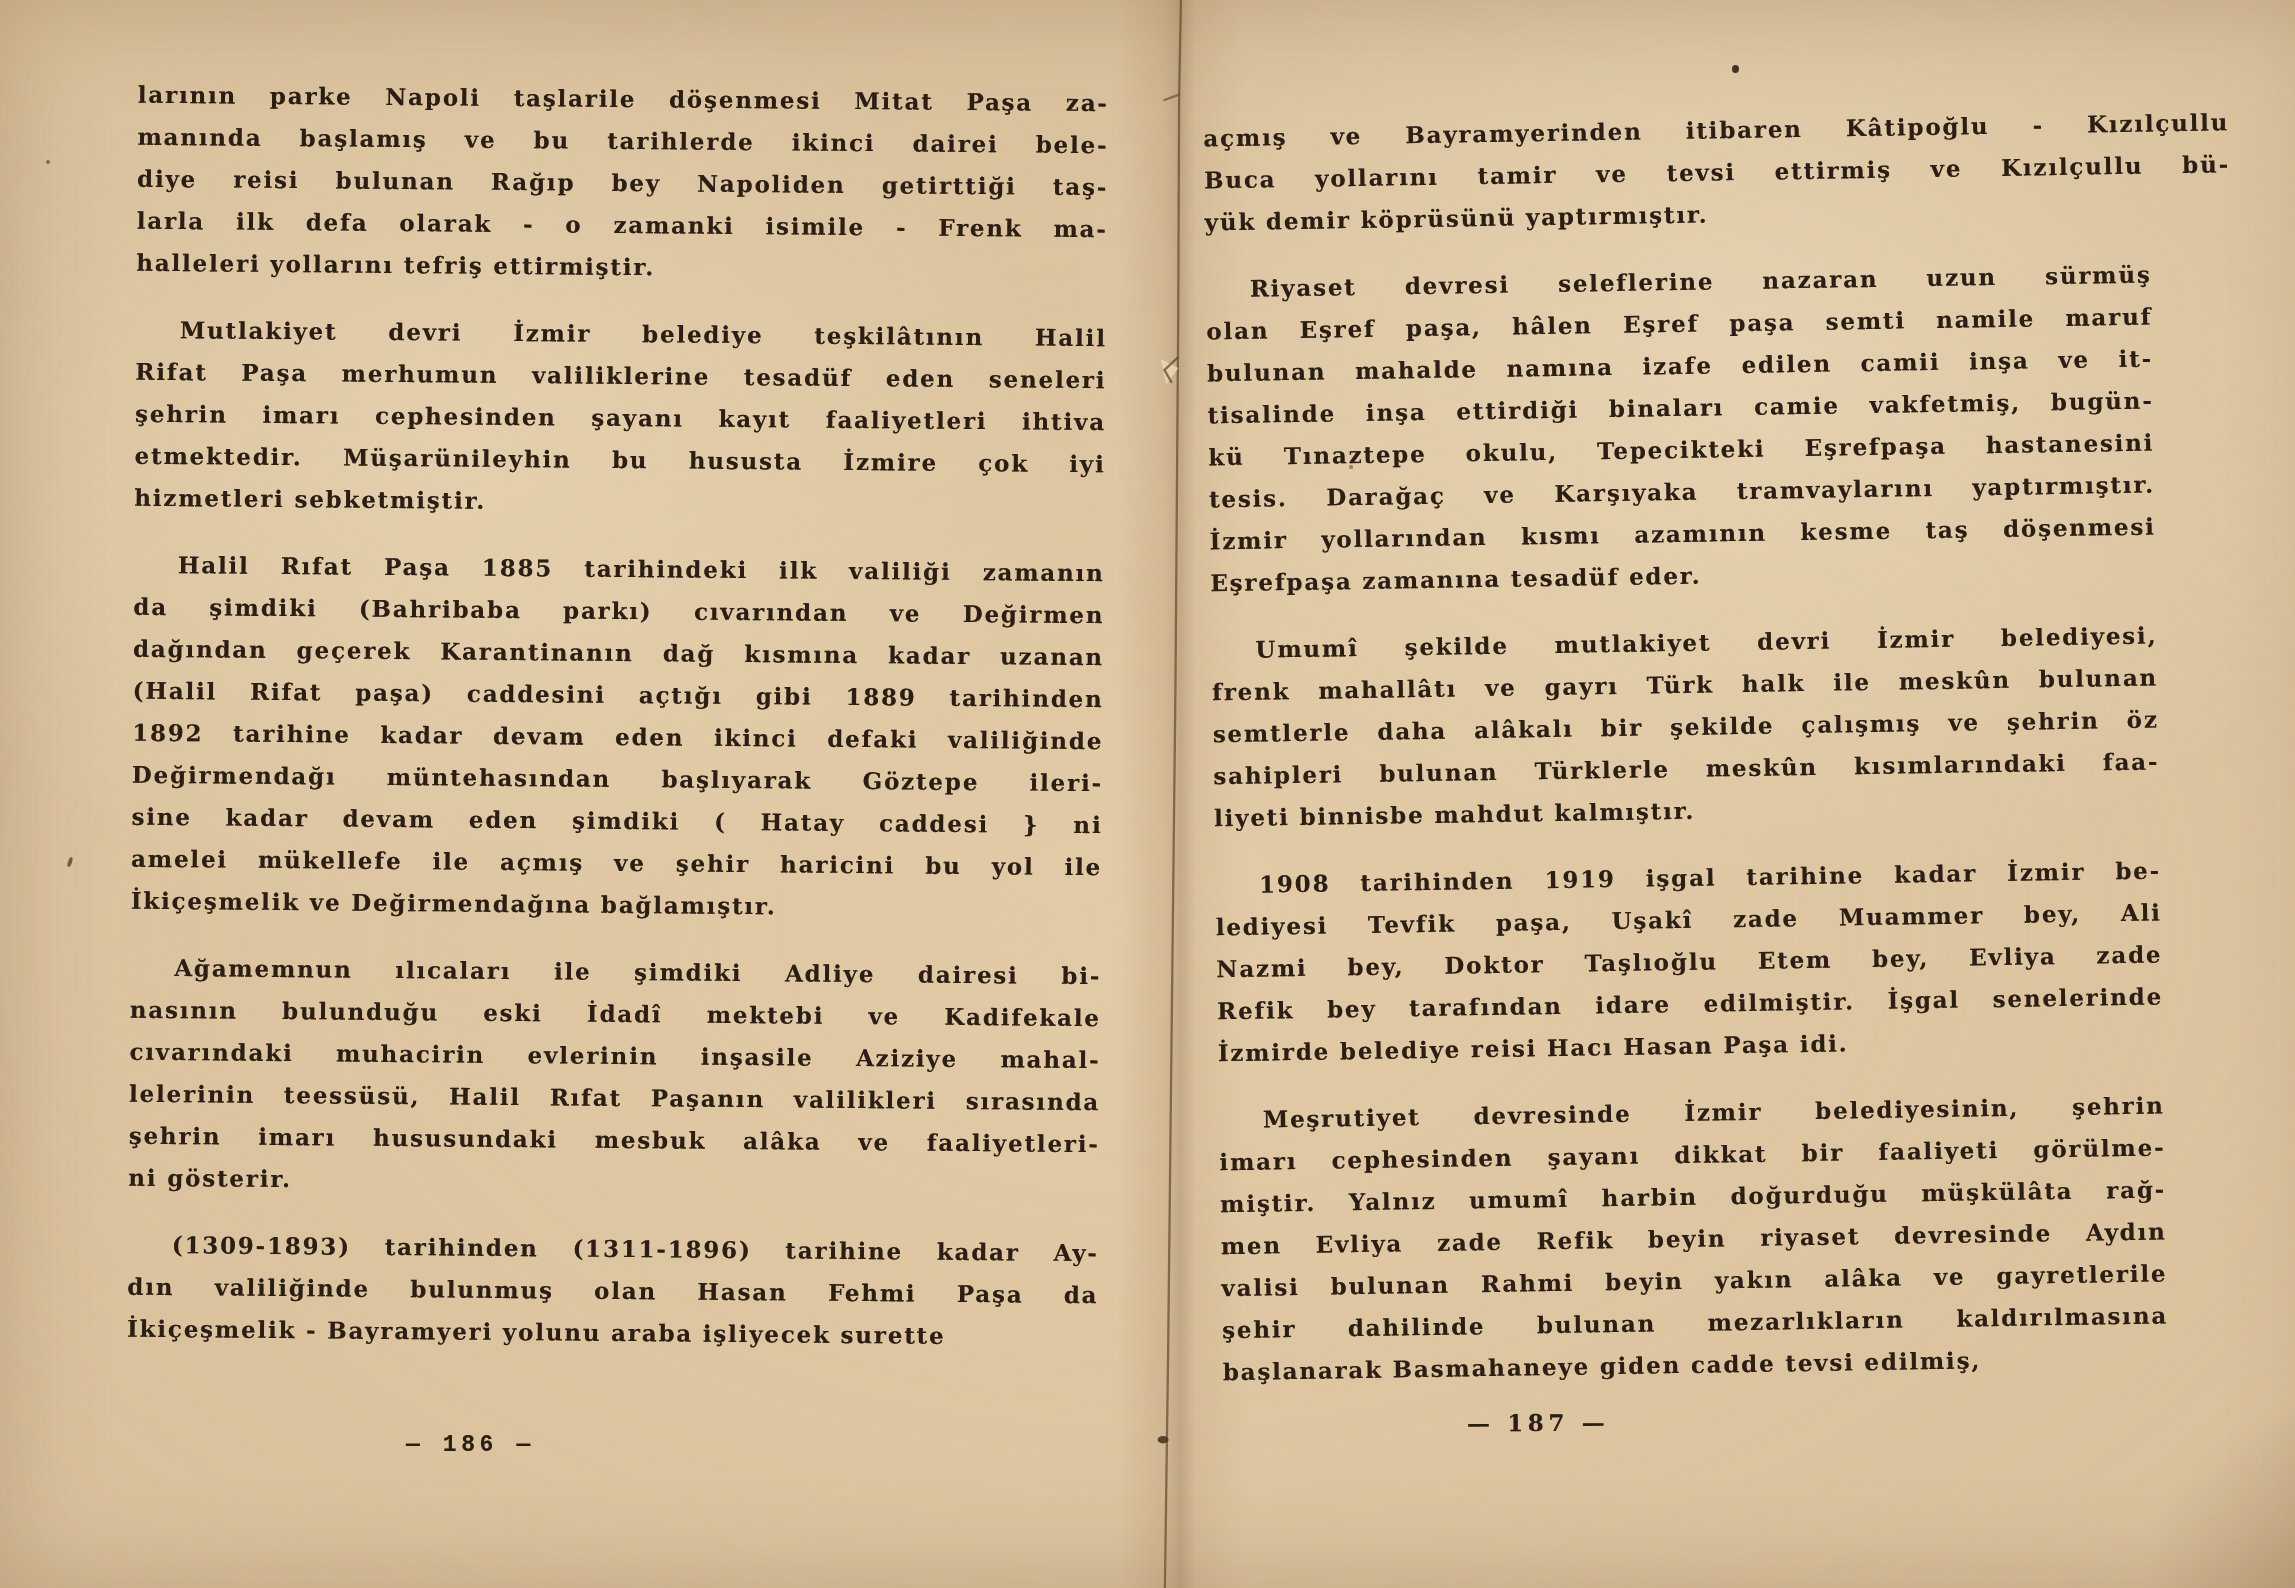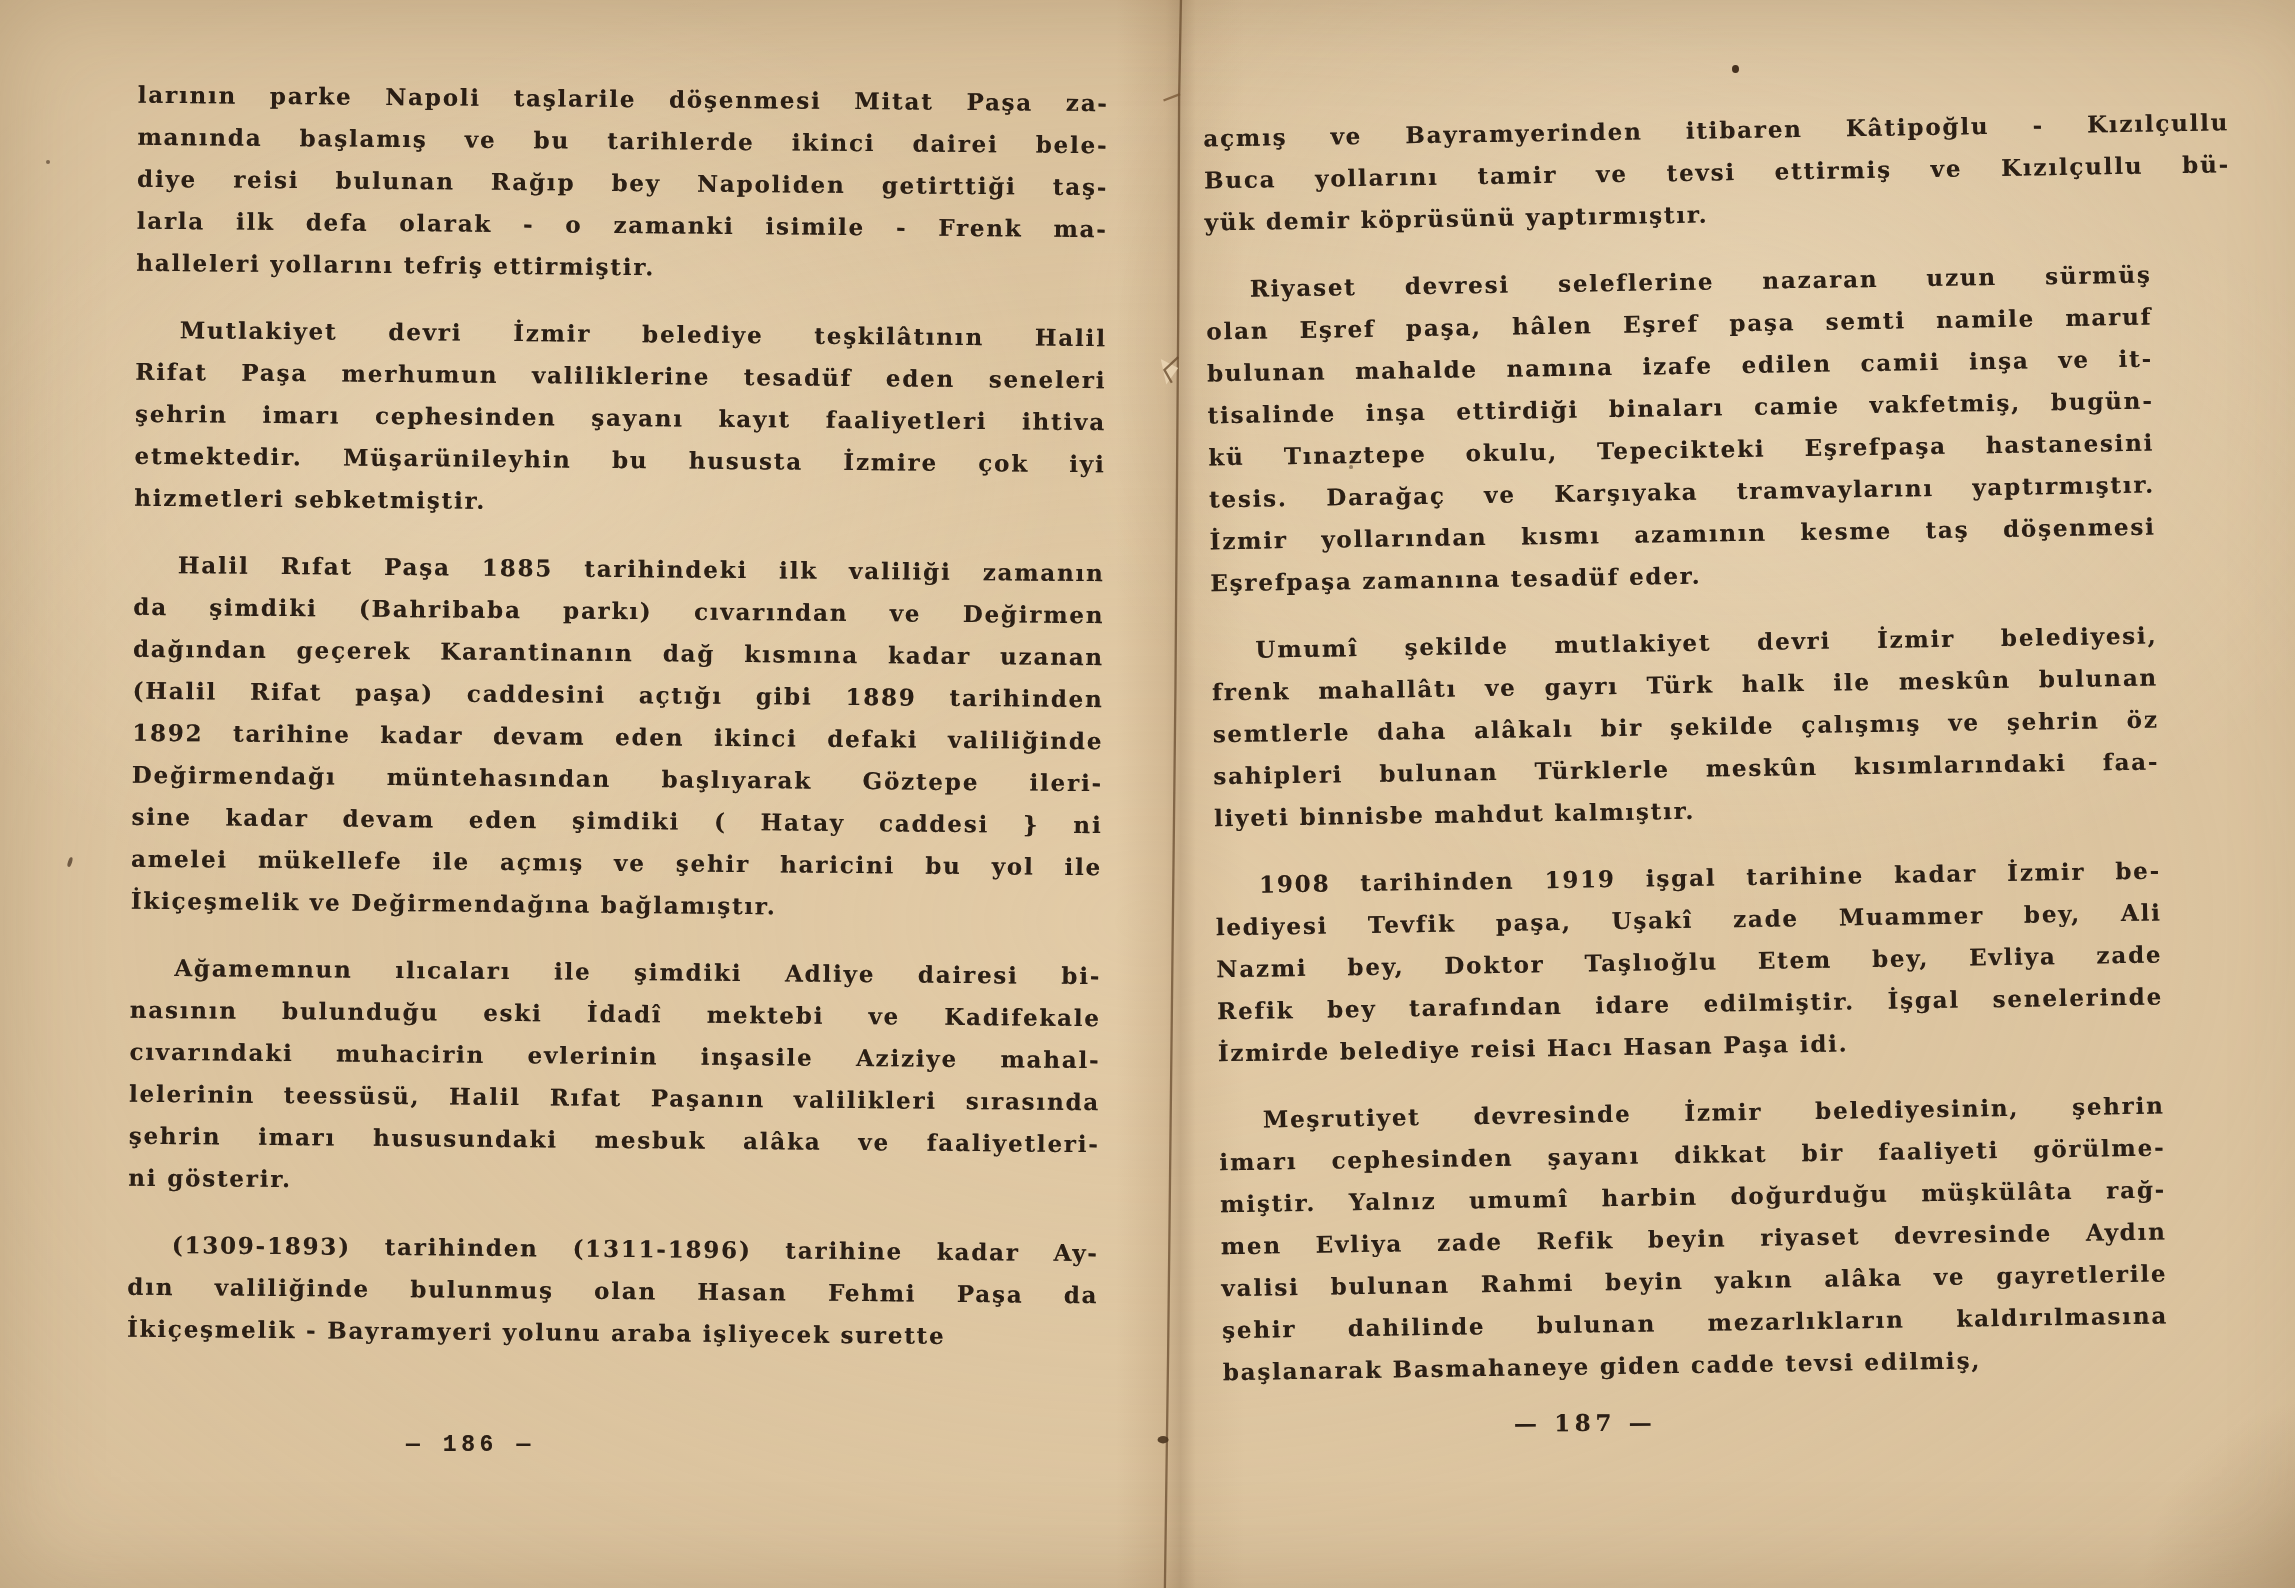--- a/index.html
+++ b/index.html
@@ -33,21 +33,21 @@
   .tb-right{left:1203px;top:110px;width:946px;transform:rotate(-.9deg);transform-origin:50% 0;}
   .para{margin:0;}
   .para + .para{margin-top:25px;}
   .line{height:42px;line-height:42px;text-align:justify;text-align-last:justify;white-space:normal;}
   .line.last{text-align-last:left;}
   .para.indent .line:first-child{padding-left:44px;}
   .para.wide{width:1026px;}
   .pagenum{position:absolute;color:#2b1f15;font-weight:700;font-size:23px;
     letter-spacing:4.6px;text-shadow:0 0 0.5px rgba(43,31,21,.45);}
   .pn-left{left:406px;top:1432px;font-family:Liberation Mono, monospace;}
-  .pn-right{left:1514px;top:1409px;transform:rotate(-.4deg);}
+  .pn-right{left:1467px;top:1409px;transform:rotate(-.4deg);}
   .speck{position:absolute;border-radius:50%;background:#45311f;pointer-events:none;}
   svg.overlay{position:absolute;inset:0;pointer-events:none;}
 </style>
 </head>
 <body>
 
 <div class="spread">
 
   <div class="gutter-shadow"></div>
 

